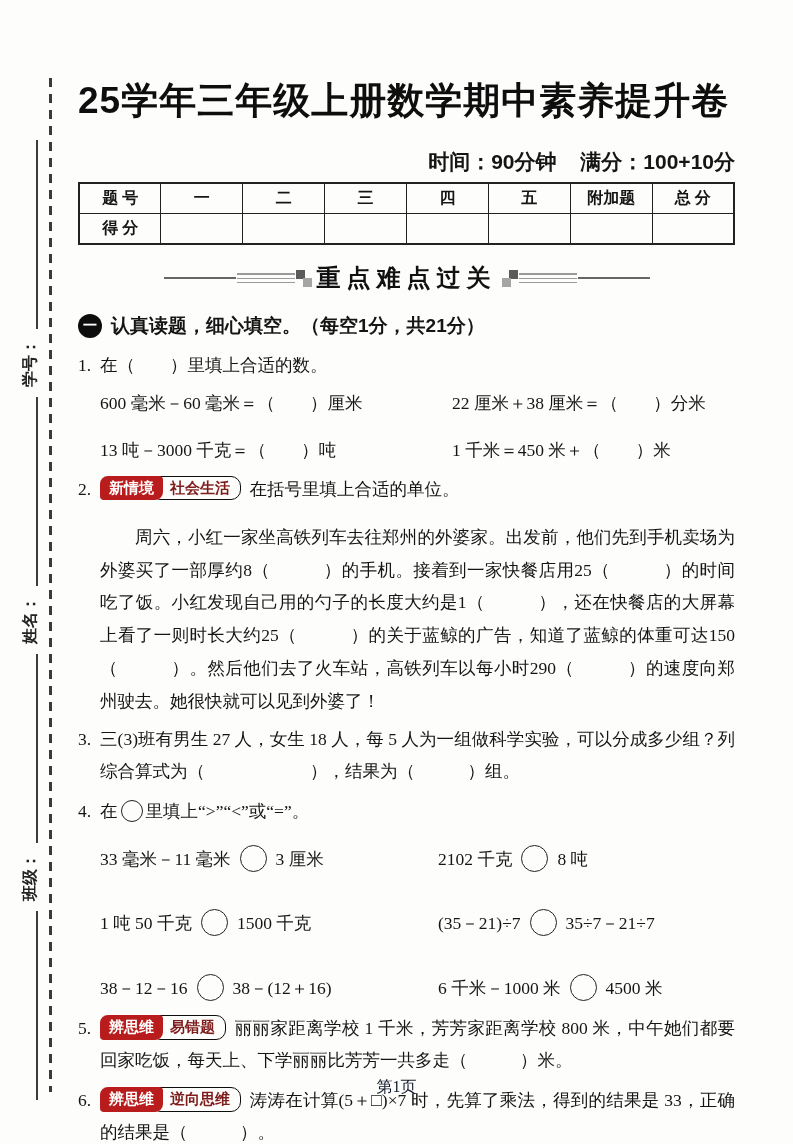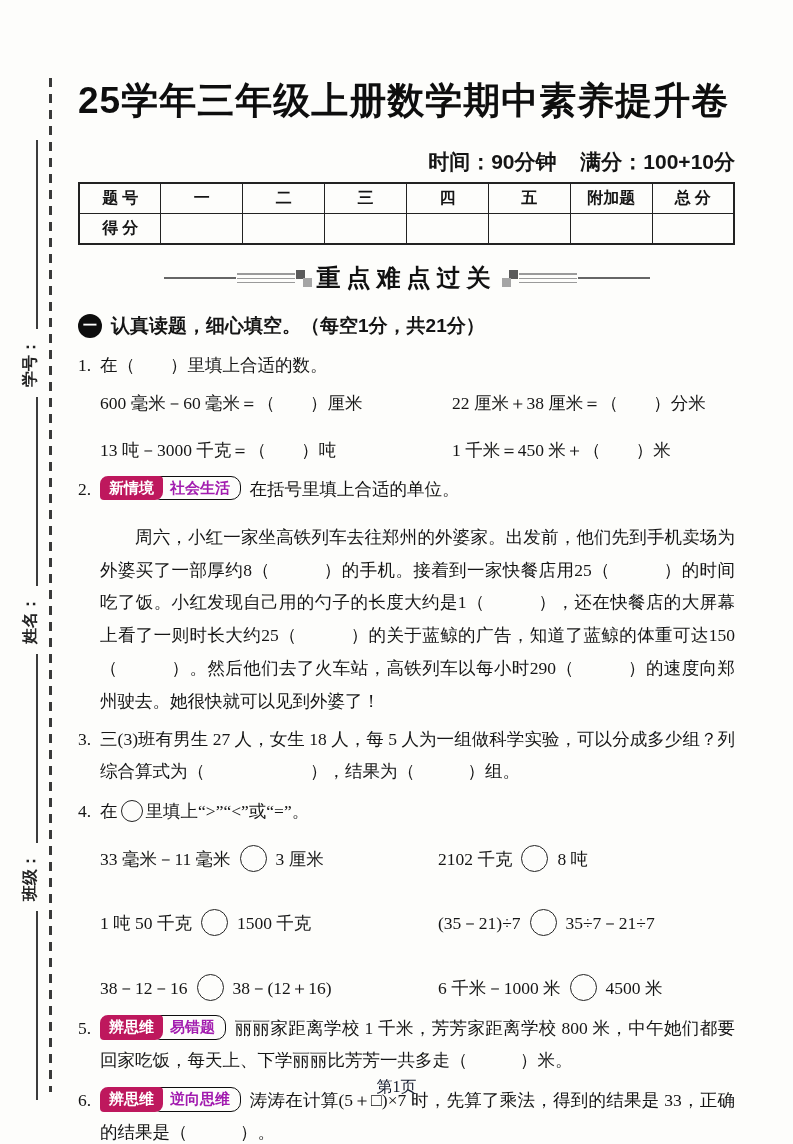--- a/index.html
+++ b/index.html
@@ -90,25 +90,25 @@
   .q2{margin-top:6px;}
   .q2 .para{
     margin:16px 0 0 0;text-indent:2em;text-align:justify;line-height:1.87;
   }
   .badge{
     font-family:"Liberation Sans","DejaVu Sans",sans-serif;
     font-weight:bold;font-size:15px;display:inline-block;line-height:1.35;
     vertical-align:2px;
   }
   .badge.solid{
-    background:#be185d;color:#fff;padding:2px 9px;border-radius:8px 4px 8px 4px;
+    background:#b91c1c;color:#fff;padding:2px 9px;border-radius:8px 4px 8px 4px;
     position:relative;z-index:1;
   }
   .badge.outline{
-    border:1.8px solid #0d0d0d;color:#a21caf;padding:1px 10px 1px 13px;
+    border:1.8px solid #0d0d0d;color:#7f1d1d;padding:1px 10px 1px 13px;
     border-radius:4px 10px 10px 4px;margin-left:-7px;margin-right:4px;
   }
   .q3{margin-top:7px;text-align:justify;}
   .q4{margin-top:9px;}
   .cmp-circle{
     display:inline-block;width:25px;height:25px;border:1.8px solid #222;
     border-radius:50%;vertical-align:-7px;margin:0 9px;
   }
   .cmp-circle.small{width:20px;height:20px;vertical-align:-5px;margin:0 3px;}
   .q4-grid{

